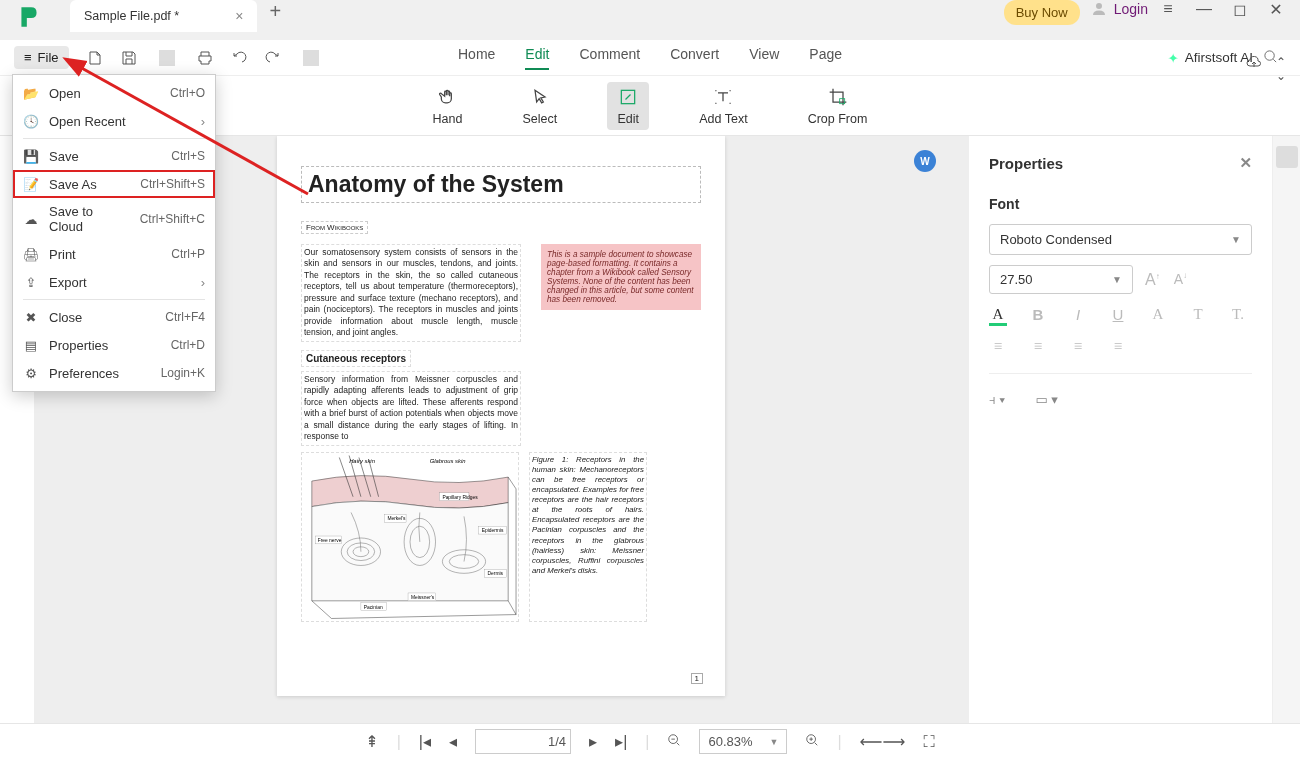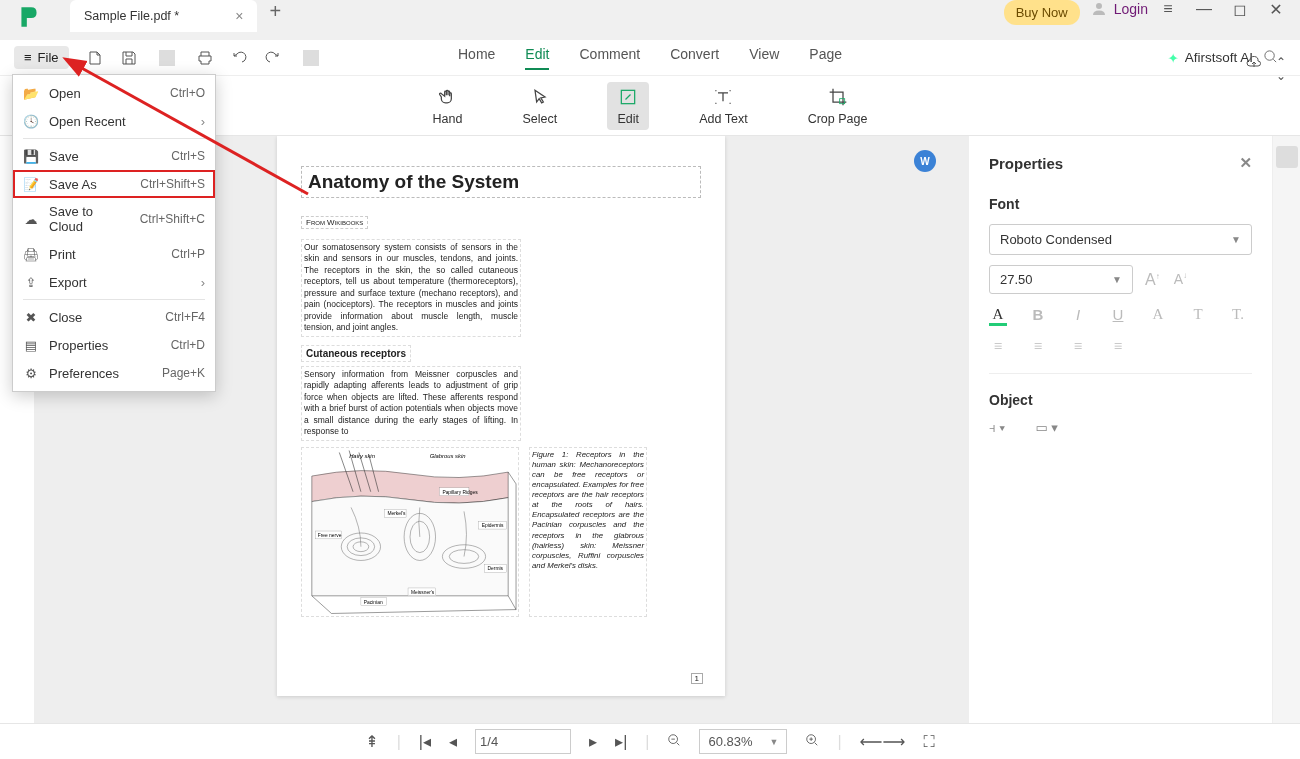--- a/index.html
+++ b/index.html
@@ -36,21 +36,21 @@
 .ribbon { height: 60px; background:#fff; display:flex; align-items:center; justify-content:center; gap:40px; border-bottom:1px solid #e6e6e6; }
 .ribbon-item { display:flex; flex-direction:column; align-items:center; gap:4px; font-size:12.5px; color:#333; padding:4px 10px; border-radius:4px; }
 .ribbon-item.active { background:#e2e2e2; }
 .ribbon-item .ico { width:22px; height:22px; display:flex; align-items:center; justify-content:center; color:#444; }
 
 
 .workspace { display:flex; height: calc(759px - 40px - 36px - 60px - 36px); background:#fff; }
 .left-gutter { width:34px; background:#fff; }
 .canvas { flex:1; background:#eee; display:flex; justify-content:center; padding-top:0; overflow:hidden; position:relative; }
 .page { width:448px; height:560px; background:#fff; margin-top:0; box-shadow:0 1px 4px rgba(0,0,0,0.15); padding:30px 24px 20px 24px; font-size:9px; color:#222; position:relative; }
-.page h1 { font-size:19px; font-weight:600; border:1px dashed #bbb; padding:4px 6px; margin-bottom:18px; }
+.page h1 { font-size:23px; font-weight:600; border:1px dashed #bbb; padding:4px 6px; margin-bottom:18px; }
 .wikibooks { font-size:8px; font-variant:small-caps; border:1px dashed #ccc; padding:1px 4px; display:inline-block; margin-bottom:10px; }
 .col-left { width:220px; float:left; text-align:justify; font-size:8.5px; line-height:1.35; border:1px dashed #ddd; padding:2px; }
 .note-box { float:right; width:160px; background:#f6c4c6; color:#7a2a2a; font-size:8.2px; font-style:italic; padding:6px; margin-left:8px; }
 .subhead { clear:left; font-size:10px; font-weight:600; margin-top:8px; border:1px dashed #ddd; padding:2px 4px; display:inline-block; }
 .para2 { width:220px; font-size:8.5px; text-align:justify; line-height:1.35; border:1px dashed #ddd; padding:2px; margin-top:4px; }
 .figure-wrap { margin-top:6px; display:flex; gap:10px; }
 .figure-skin { width:218px; height:170px; border:1px dashed #ddd; position:relative; }
 .fig-caption { width:118px; font-size:7.8px; font-style:italic; text-align:justify; line-height:1.3; border:1px dashed #ddd; padding:2px; }
 .footnote { font-size:7.5px; margin-top:18px; border-top:1px solid #aaa; padding-top:2px; }
 .pagenum { position:absolute; bottom:12px; right:22px; font-size:8px; border:1px solid #aaa; padding:0 3px; }
@@ -68,21 +68,21 @@
 .fmt-row { display:flex; gap:22px; color:#bbb; margin:12px 0; }
 .fmt-row span { width:18px; text-align:center; font-size:15px; font-family:Georgia, serif; }
 .fmt-row .acolor { border-bottom:3px solid #2c7; color:#333; }
 .divider { border:none; border-top:1px solid #eee; margin:18px 0; }
 .obj-row { display:flex; gap:30px; color:#888; margin-top:6px; }
 .side-tab { width:28px; background:#f5f5f5; border-left:1px solid #eee; display:flex; justify-content:center; padding-top:10px; }
 .side-tab div { width:22px; height:22px; background:#ddd; border-radius:3px; }
 
 
 .statusbar { height:36px; background:#fff; border-top:1px solid #e6e6e6; display:flex; align-items:center; justify-content:center; gap:18px; color:#555; }
-.page-input { width:96px; border:1px solid #ccc; text-align:left; padding:4px; font-size:13px; }
+.page-input { width:96px; border:1px solid #ccc; text-align:right; padding:4px; font-size:13px; }
 .zoom-input { width:88px; border:1px solid #ccc; padding:4px 8px; font-size:13px; display:flex; justify-content:space-between; align-items:center; }
 
 
 .file-menu { position:absolute; left:12px; top:74px; width:204px; background:#fff; border:1px solid #ccc; box-shadow:0 4px 16px rgba(0,0,0,0.2); z-index:50; font-size:13px; color:#333; padding:4px 0; }
 .menu-item { display:flex; align-items:center; padding:6px 10px; gap:10px; position:relative; }
 .menu-item.highlight { outline:2.5px solid #d22; outline-offset:-2px; }
 .mi-icon { width:16px; height:16px; color:#555; display:flex; align-items:center; justify-content:center; }
 .mi-label { flex:1; }
 .mi-short { color:#666; font-size:12px; }
 .mi-chev { color:#888; }
@@ -211,32 +211,33 @@
       </div>
     <span>Add Text</span>
   </div>
   <div class="ribbon-item">
     <div class="ico">
         <svg viewBox="0 0 24 24">
           <path fill="none" stroke="#444" stroke-width="1.5" d="M6 2v16h16M2 6h16v16"></path>
           <rect x="14" y="14" width="6" height="6" fill="none" stroke="#18a866"></rect>
         </svg>
       </div>
-    <span>Crop Page</span>
+    <span>Crop From</span>
   </div>
 </div>
 
 <div class="workspace">
   <div class="left-gutter"></div>
   <div class="canvas">
     <div class="translate-badge">W</div>
     <div class="page">
       <h1>Anatomy of the System</h1>
       <div class="wikibooks">From Wikibooks</div>
       <div style="overflow:hidden;">
+        <div class="note-box">This is a sample document to showcase page-based formatting. It contains a chapter from a Wikibook called Sensory Systems. None of the content has been changed in this article, but some content has been removed.</div>
         <div class="col-left">Our somatosensory system consists of sensors in the skin and sensors in our muscles, tendons, and joints. The receptors in the skin, the so called cutaneous receptors, tell us about temperature (thermoreceptors), pressure and surface texture (mechano receptors), and pain (nociceptors). The receptors in muscles and joints provide information about muscle length, muscle tension, and joint angles.</div>
       </div>
       <div class="subhead">Cutaneous receptors</div>
       <div class="para2">Sensory information from Meissner corpuscles and rapidly adapting afferents leads to adjustment of grip force when objects are lifted. These afferents respond with a brief burst of action potentials when objects move a small distance during the early stages of lifting. In response to</div>
       <div class="figure-wrap">
         <div class="figure-skin">
           <svg class="skin-svg" viewBox="0 0 220 170">
             <text x="48" y="10" font-size="6" font-style="italic">Hairy skin</text>
             <text x="130" y="10" font-size="6" font-style="italic">Glabrous skin</text>
             <path d="M10 28 Q60 18 110 26 Q160 34 210 24 L210 50 Q160 60 110 52 Q60 44 10 54 Z" fill="#eecfd0" stroke="#333" stroke-width="0.5"></path>
@@ -314,21 +315,20 @@
       <span>T</span>
       <span>T.</span>
     </div>
     <div class="fmt-row">
       <span>≡</span>
       <span>≡</span>
       <span>≡</span>
       <span>≡</span>
     </div>
     <hr class="divider">
-    <div class="prop-label">Object</div>
     <div class="obj-row">
       <span>⫞ ▾</span>
       <span>▭ ▾</span>
     </div>
   </div>
   <div class="side-tab">
       <div></div>
     </div>
 </div>
 
@@ -402,21 +402,21 @@
     <span class="mi-short">Ctrl+F4</span>
   </div>
   <div class="menu-item">
     <span class="mi-icon">▤</span>
     <span class="mi-label">Properties</span>
     <span class="mi-short">Ctrl+D</span>
   </div>
   <div class="menu-item">
     <span class="mi-icon">⚙</span>
     <span class="mi-label">Preferences</span>
-    <span class="mi-short">Page+K</span>
+    <span class="mi-short">Login+K</span>
   </div>
 </div>
 
 <svg class="anno-arrow" width="260" height="160">
   <defs>
       <marker id="ah" markerWidth="10" markerHeight="10" refX="2" refY="3" orient="auto">
         <path d="M0,0 L0,6 L8,3 z" fill="#d22"></path>
       </marker>
     </defs>
   <line x1="250" y1="140" x2="20" y2="12" stroke="#d22" stroke-width="3" marker-end="url(#ah)"></line>

